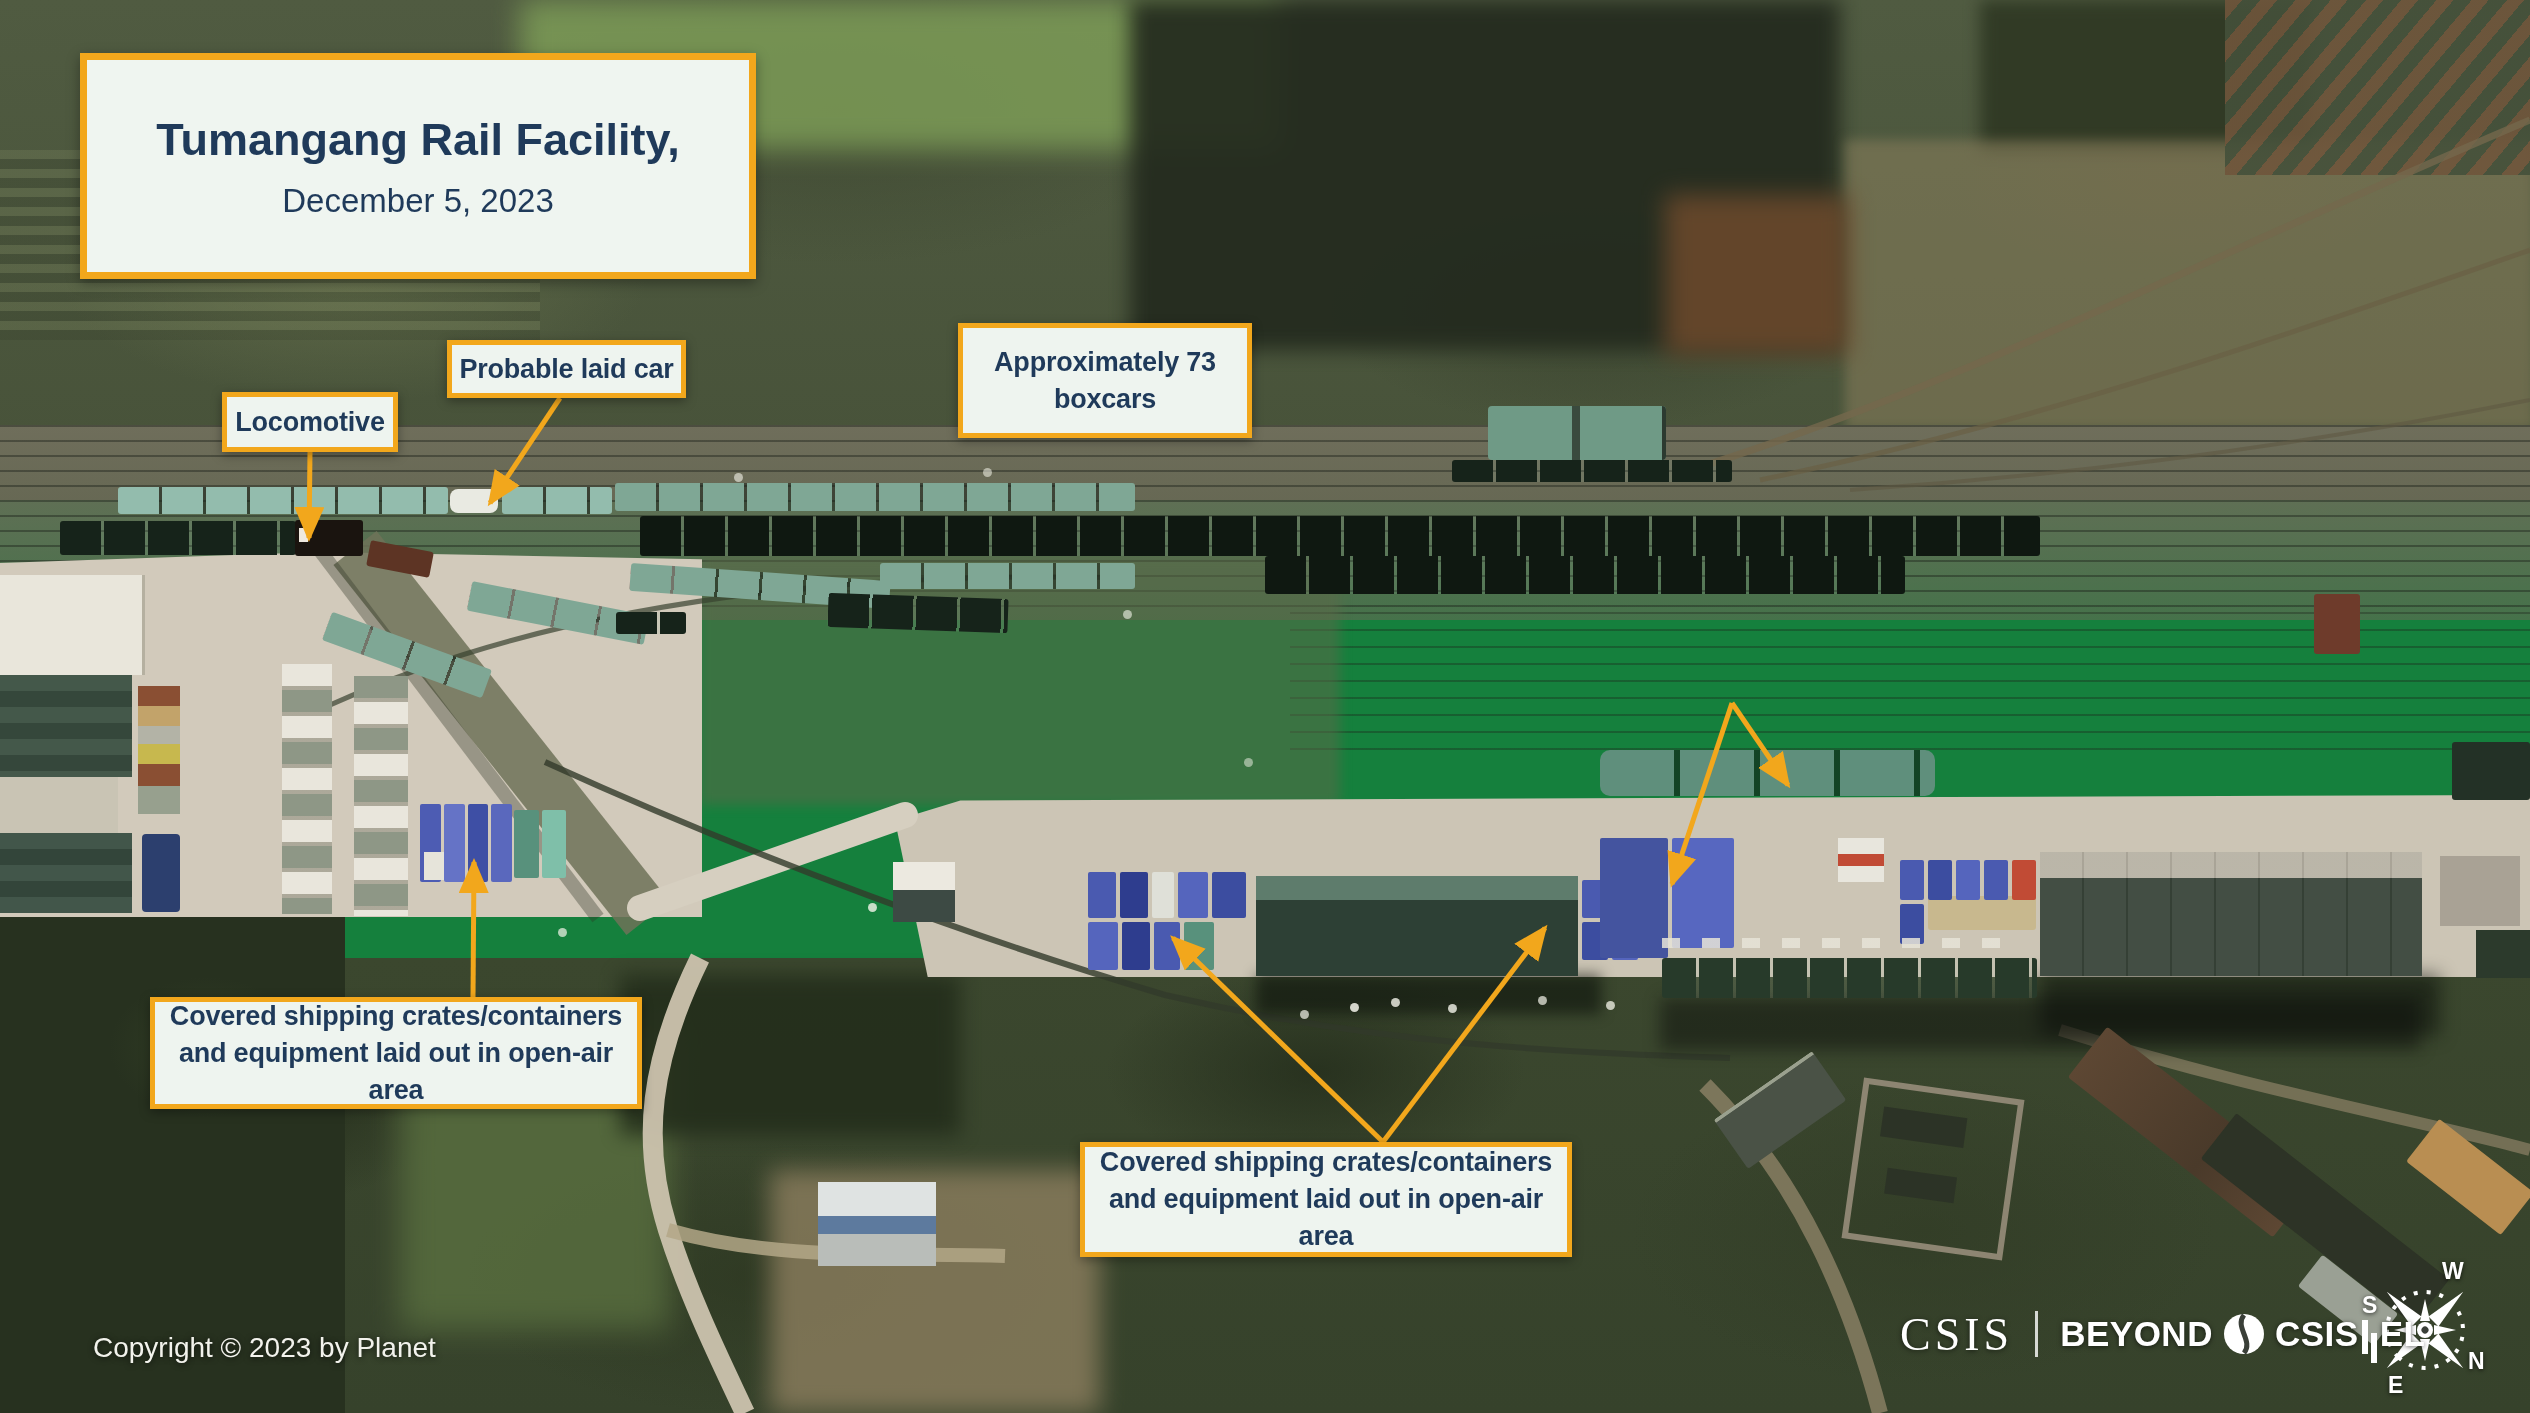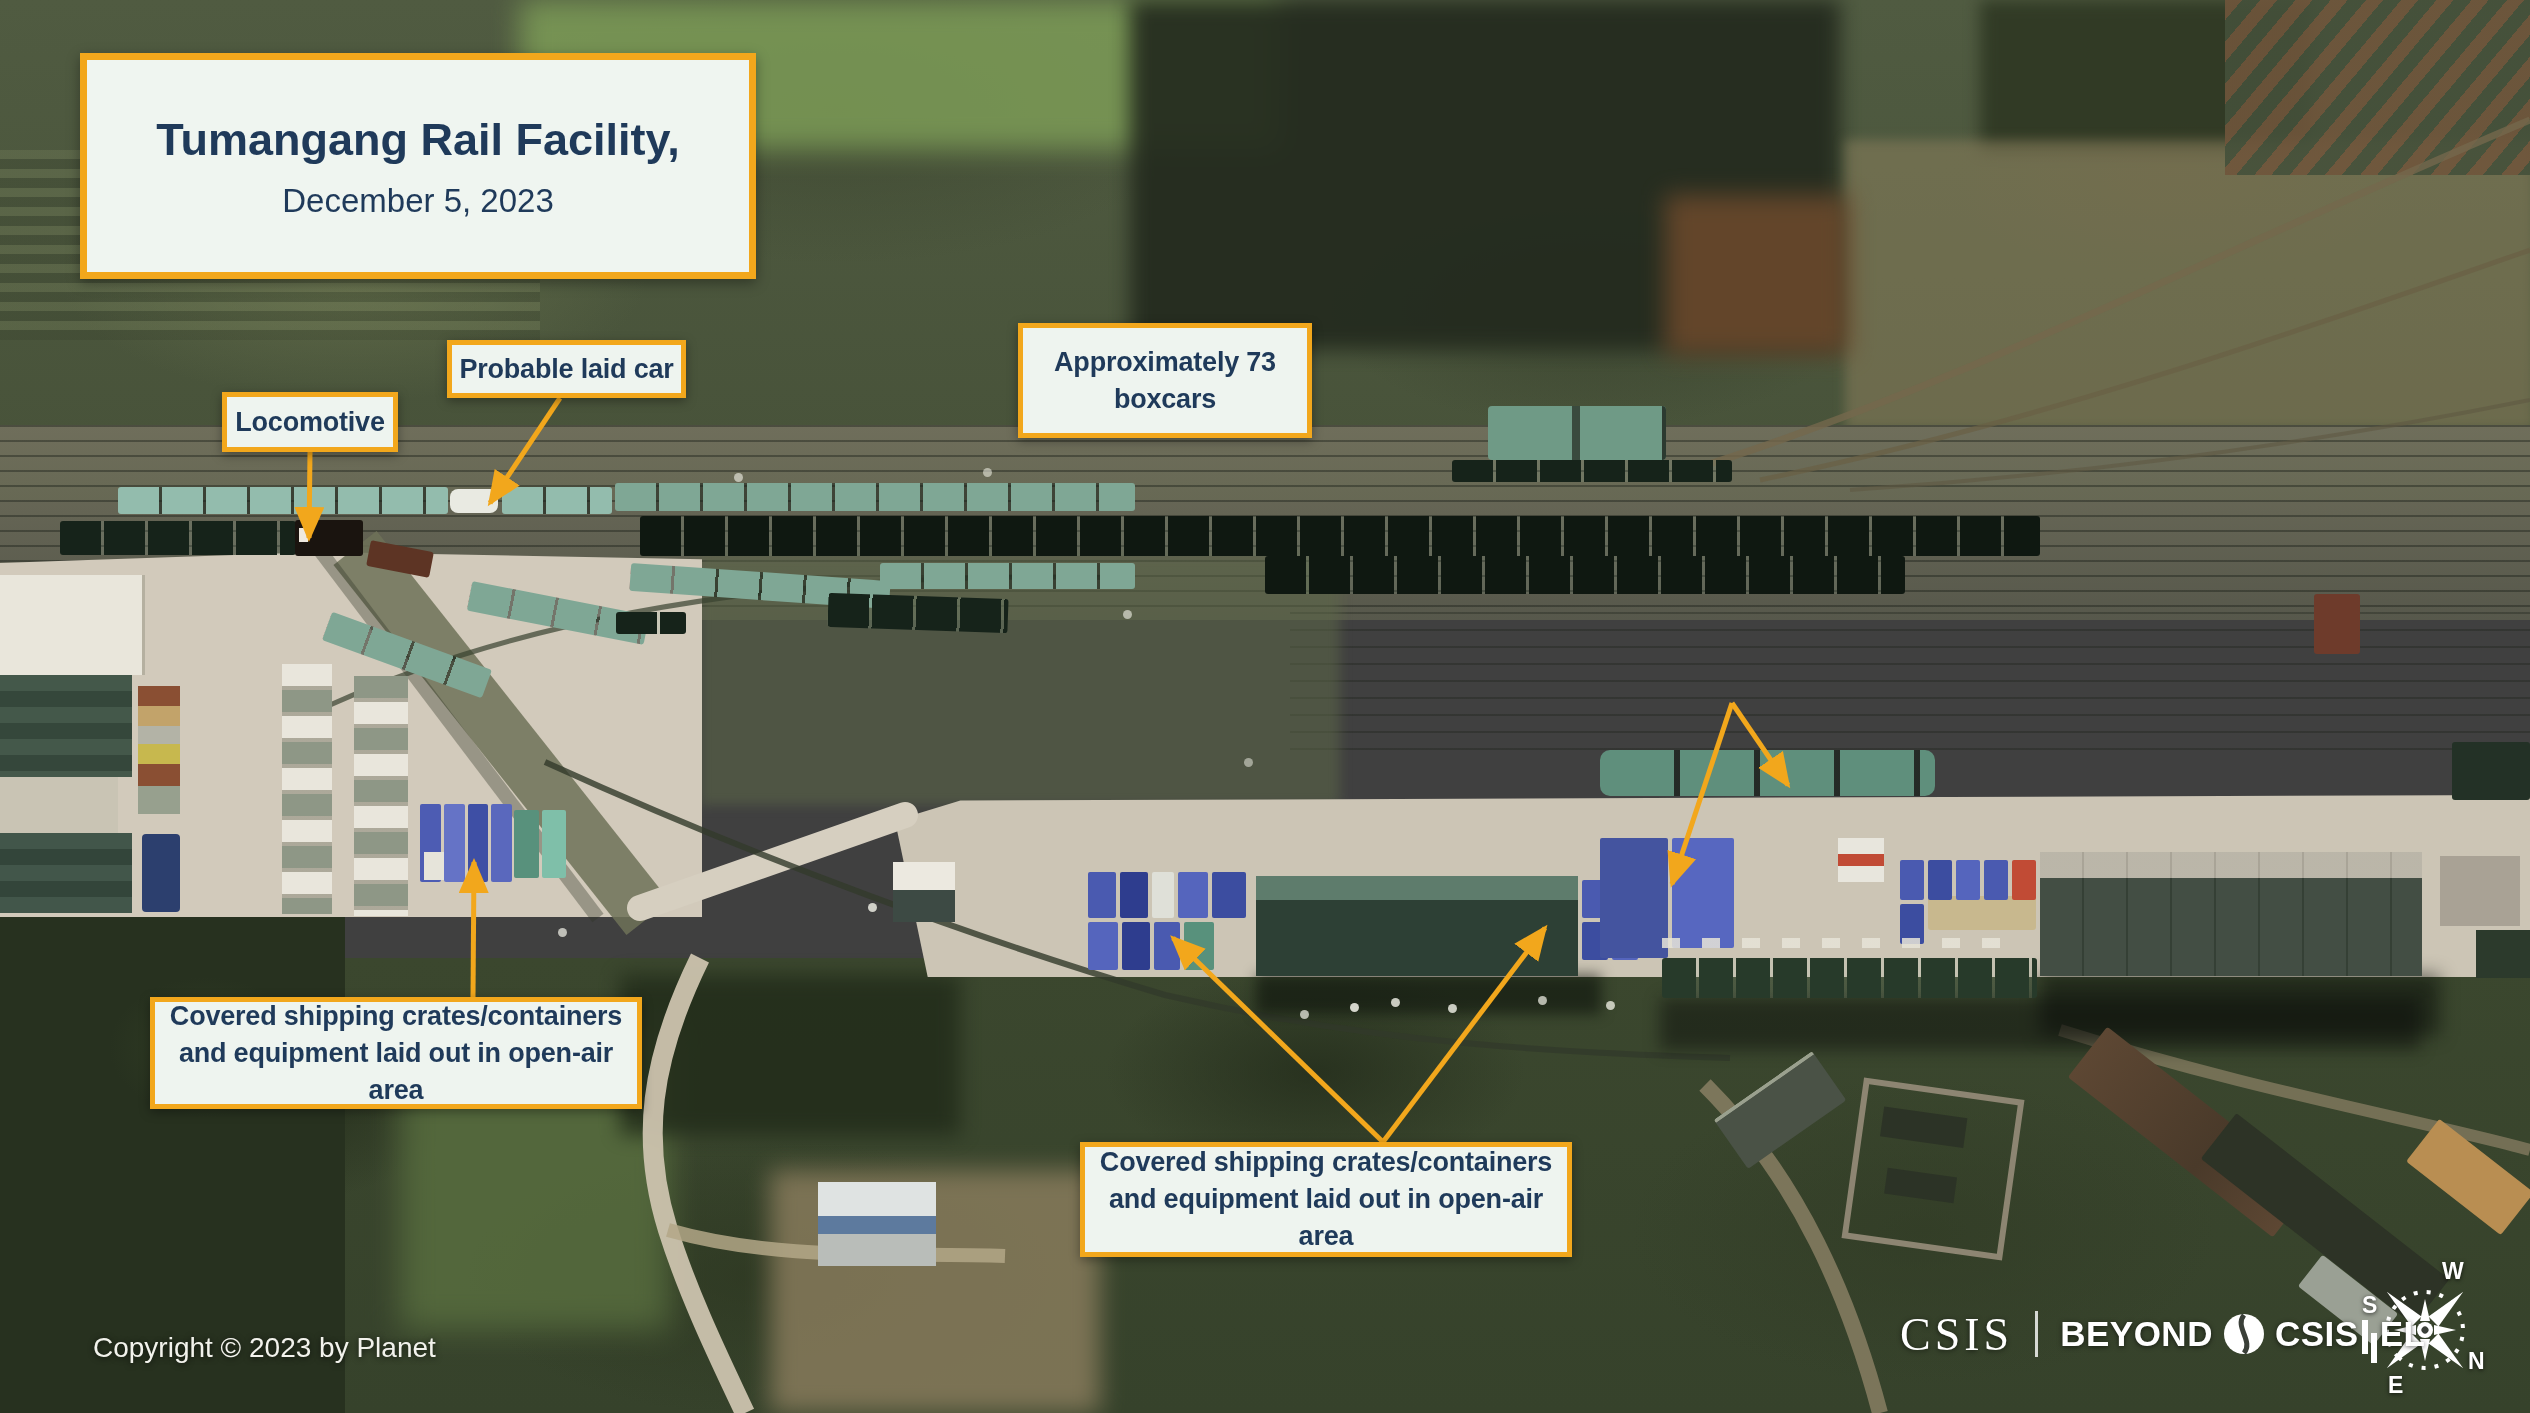--- a/index.html
+++ b/index.html
@@ -1,17 +1,17 @@
 <!DOCTYPE html>
 <html><head>
 <meta charset="utf-8">
 <style>
   html,body{margin:0;padding:0;background:#222;}
   .canvas{position:relative;width:2530px;height:1413px;overflow:hidden;
-          font-family:"Liberation Sans",sans-serif;background:#404040;}
+          font-family:"Liberation Sans",sans-serif;background:#15803d;}
   .abs{position:absolute;}
 
   
   .veg-top{left:0;top:0;width:2530px;height:500px;
     background:
       radial-gradient(420px 180px at 14% 55%, rgba(112,122,82,.55), transparent 70%),
       radial-gradient(520px 220px at 33% 22%, rgba(58,68,46,.65), transparent 70%),
       radial-gradient(380px 170px at 63% 62%, rgba(50,58,40,.55), transparent 70%),
       radial-gradient(340px 150px at 86% 34%, rgba(96,86,58,.40), transparent 70%),
       linear-gradient(#505b41,#475239);}
@@ -329,21 +329,21 @@
   </div>
 
   <div class="note" style="left:222px;top:392px;width:176px;height:60px">
     <div>Locomotive</div>
   </div>
 
   <div class="note" style="left:447px;top:340px;width:239px;height:58px">
     <div>Probable laid car</div>
   </div>
 
-  <div class="note" style="left:1018px;top:323px;width:294px;height:115px">
+  <div class="note" style="left:958px;top:323px;width:294px;height:115px">
     <div>Approximately 73</div>
     <div>boxcars</div>
   </div>
 
 
   <div class="note" style="left:150px;top:997px;width:492px;height:112px">
     <div>Covered shipping crates/containers</div>
     <div>and equipment laid out in open-air area</div>
   </div>
 

